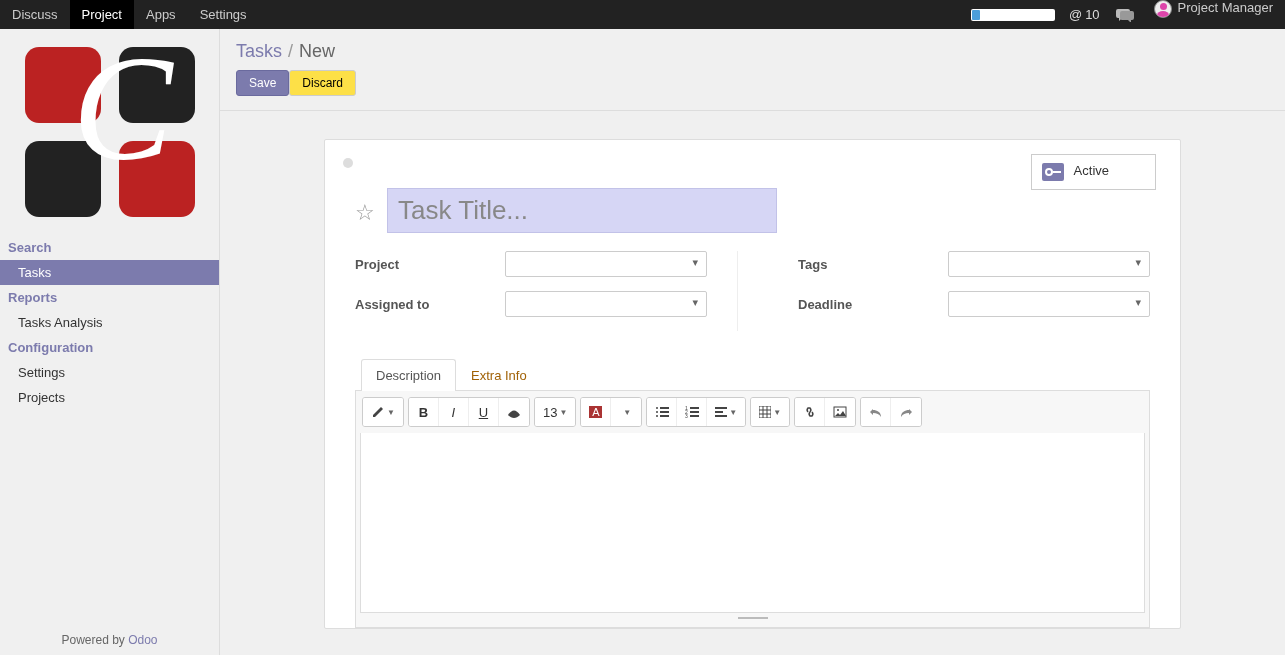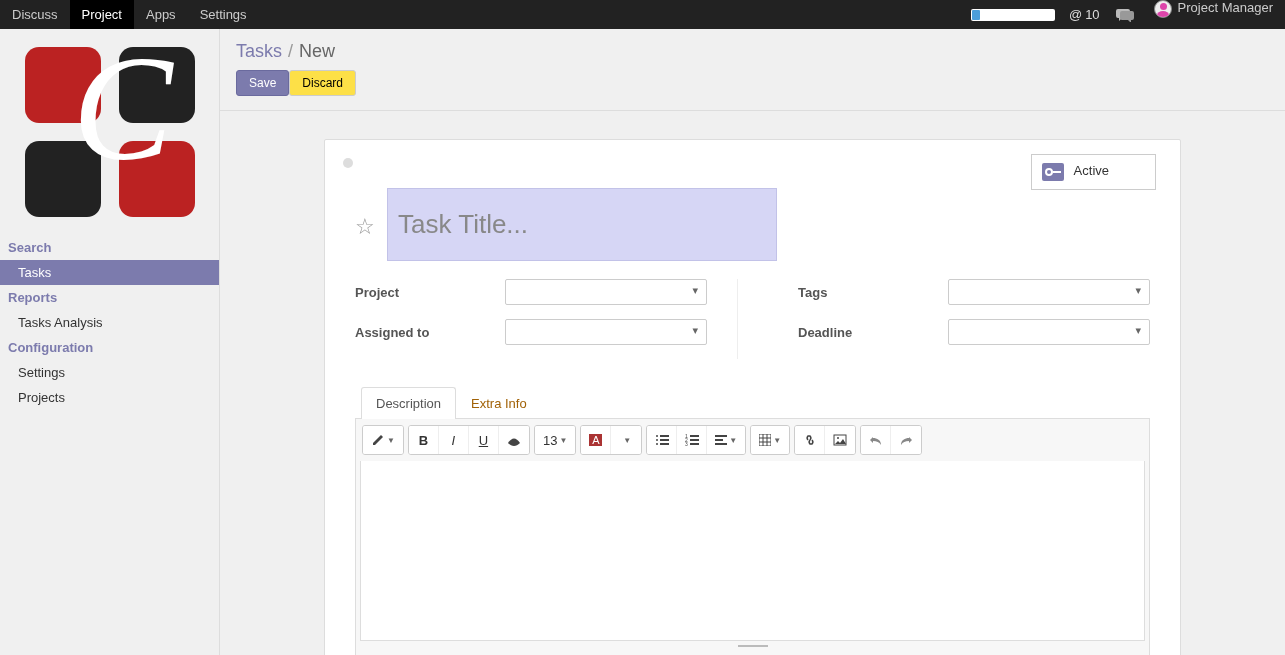--- a/index.html
+++ b/index.html
@@ -55,21 +55,21 @@
 .sheet { background:#fff; border:1px solid #ddd; border-radius:2px; padding:20px 30px 0; position:relative; }
 
 .dot { width:10px;height:10px;border-radius:50%;background:#ddd;position:absolute;top:18px;left:18px;}
 .status-box { position:absolute; top:14px; right:24px; border:1px solid #ccc; padding:8px 46px 8px 10px; display:flex; align-items:flex-start; gap:10px; cursor:pointer;}
 .status-box .ic{ width:22px;height:18px;background:#7c7bad;border-radius:2px;display:flex;align-items:center;justify-content:center; position:relative;}
 .status-box .ic::before{content:"";width:4px;height:4px;border:2px solid #fff;border-radius:50%;position:absolute;left:3px;}
 .status-box .ic::after{content:"";width:8px;height:2px;background:#fff;position:absolute;right:3px;}
 
 .title-row{ display:flex; align-items:center; gap:10px; margin-top:28px; margin-bottom:18px;}
 .star{ width:22px;height:22px; color:#999; font-size:22px; cursor:pointer; user-select:none;}
-.title-input{ flex:0 0 390px; background:#d6d6f5; border:1px solid #c2c2e8; padding:20px 10px; font-size:26px; color:#4d7c0f; font-weight:300;}
+.title-input{ flex:0 0 390px; background:#d6d6f5; border:1px solid #c2c2e8; padding:6px 10px; font-size:26px; color:#4d7c0f; font-weight:300;}
 .title-input::placeholder{color:#888;}
 
 .fields{ display:flex; gap:60px; padding-bottom:28px;}
 .col{ flex:1; }
 .col.left{ border-right:1px solid #eee; padding-right:30px;}
 .fld{ display:flex; align-items:center; margin-bottom:14px;}
 .fld label{ width:150px; font-weight:bold; color:#555;}
 .fld .sel{ flex:1; border:1px solid #ccc; height:26px; border-radius:2px; background:#fff; position:relative; cursor:pointer;}
 .fld .sel::after{ content:"▾"; position:absolute; right:8px; top:4px; color:#666; font-size:11px;}
 
@@ -131,20 +131,23 @@
     </div>
     <div class="menu">
       <div class="hdr">Search</div>
       <div class="item active">Tasks</div>
       <div class="hdr">Reports</div>
       <div class="item">Tasks Analysis</div>
       <div class="hdr">Configuration</div>
       <div class="item">Settings</div>
       <div class="item">Projects</div>
     </div>
+    <div class="footer">
+      <span>Powered by </span><a>Odoo</a>
+    </div>
   </div>
 
   <div class="main">
     <div class="crumb-row">
       <span class="link">Tasks</span>
       <span class="sep">/</span>
       <span class="cur">New</span>
     </div>
     <div class="btn-row">
       <button class="btn primary">Save</button>

